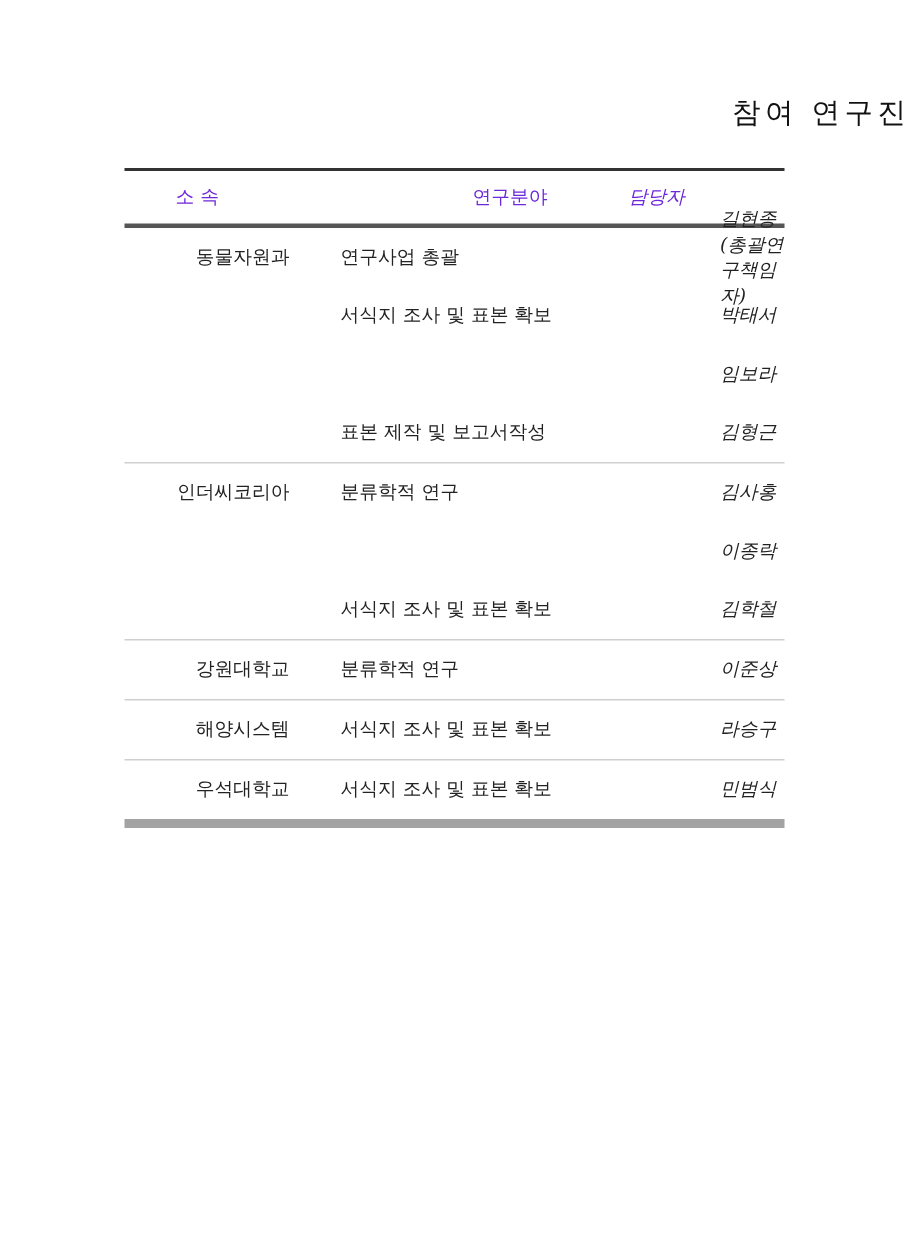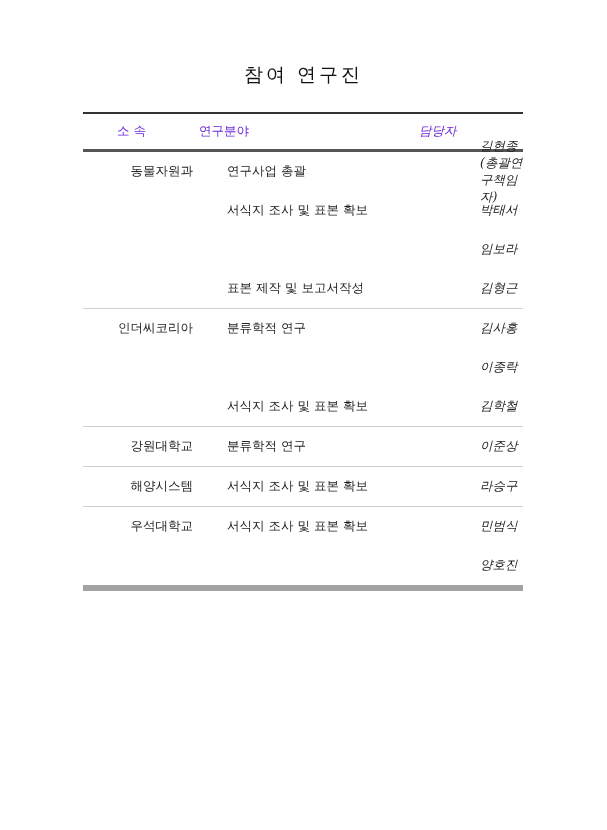--- a/index.html
+++ b/index.html
@@ -3,35 +3,35 @@
 <meta charset="utf-8">
 <style>
   html, body { margin: 0; padding: 0; background: #ffffff; }
   body {
     width: 607px; height: 830px; position: relative; overflow: hidden;
     font-family: "DejaVu Serif", "Liberation Serif", serif;
     color: #222222;
   }
   .title {
     position: absolute; top: 62px; left: 0; width: 607px;
-    text-align: center; font-size: 19px; letter-spacing: 3px; color: #111;
+    text-align: right; font-size: 19px; letter-spacing: 3px; color: #111;
   }
   .table-wrap {
     position: absolute; left: 83px; top: 112px; width: 440px;
   }
   .rule-top { height: 2px; background: #333; }
   .header {
     display: flex; height: 35px; align-items: center; font-size: 12.5px; color: #6d28d9;
   }
   .rule-header { height: 3px; background: #555; }
   .col1 { width: 110px; padding-left: 6px; box-sizing: border-box; }
   .col2 { width: 172px; padding-left: 6px; box-sizing: border-box; }
   .col3 { flex: 1; padding-left: 6px; box-sizing: border-box; font-style: italic; }
   .header .col1 { text-align: left; padding-left: 34px; }
-  .header .col2 { text-align: left; }
+  .header .col2 { text-align: right; }
   .header .col3 { text-align: left; padding-left: 54px; }
   .group { border-bottom: 1px solid #cfcfcf; }
   .group.last { border-bottom: 6px solid #a3a3a3; }
   .row {
     display: flex; height: 39px; align-items: center; font-size: 12.5px;
   }
   .row .col1 { padding-left: 5px; text-align: right; }
   .row .col2 { padding-left: 34px; width: 282px; }
   .row .col3 { padding-left: 5px; }
 </style>
@@ -105,19 +105,14 @@
       <div class="col3">라승구</div>
     </div>
   </div>
 
   <div class="group last">
     <div class="row">
       <div class="col1">우석대학교</div>
       <div class="col2">서식지 조사 및 표본 확보</div>
       <div class="col3">민범식</div>
     </div>
-    <div class="row">
-      <div class="col1"></div>
-      <div class="col2"></div>
-      <div class="col3">양호진</div>
-    </div>
   </div>
 </div>
 
 </body></html>

